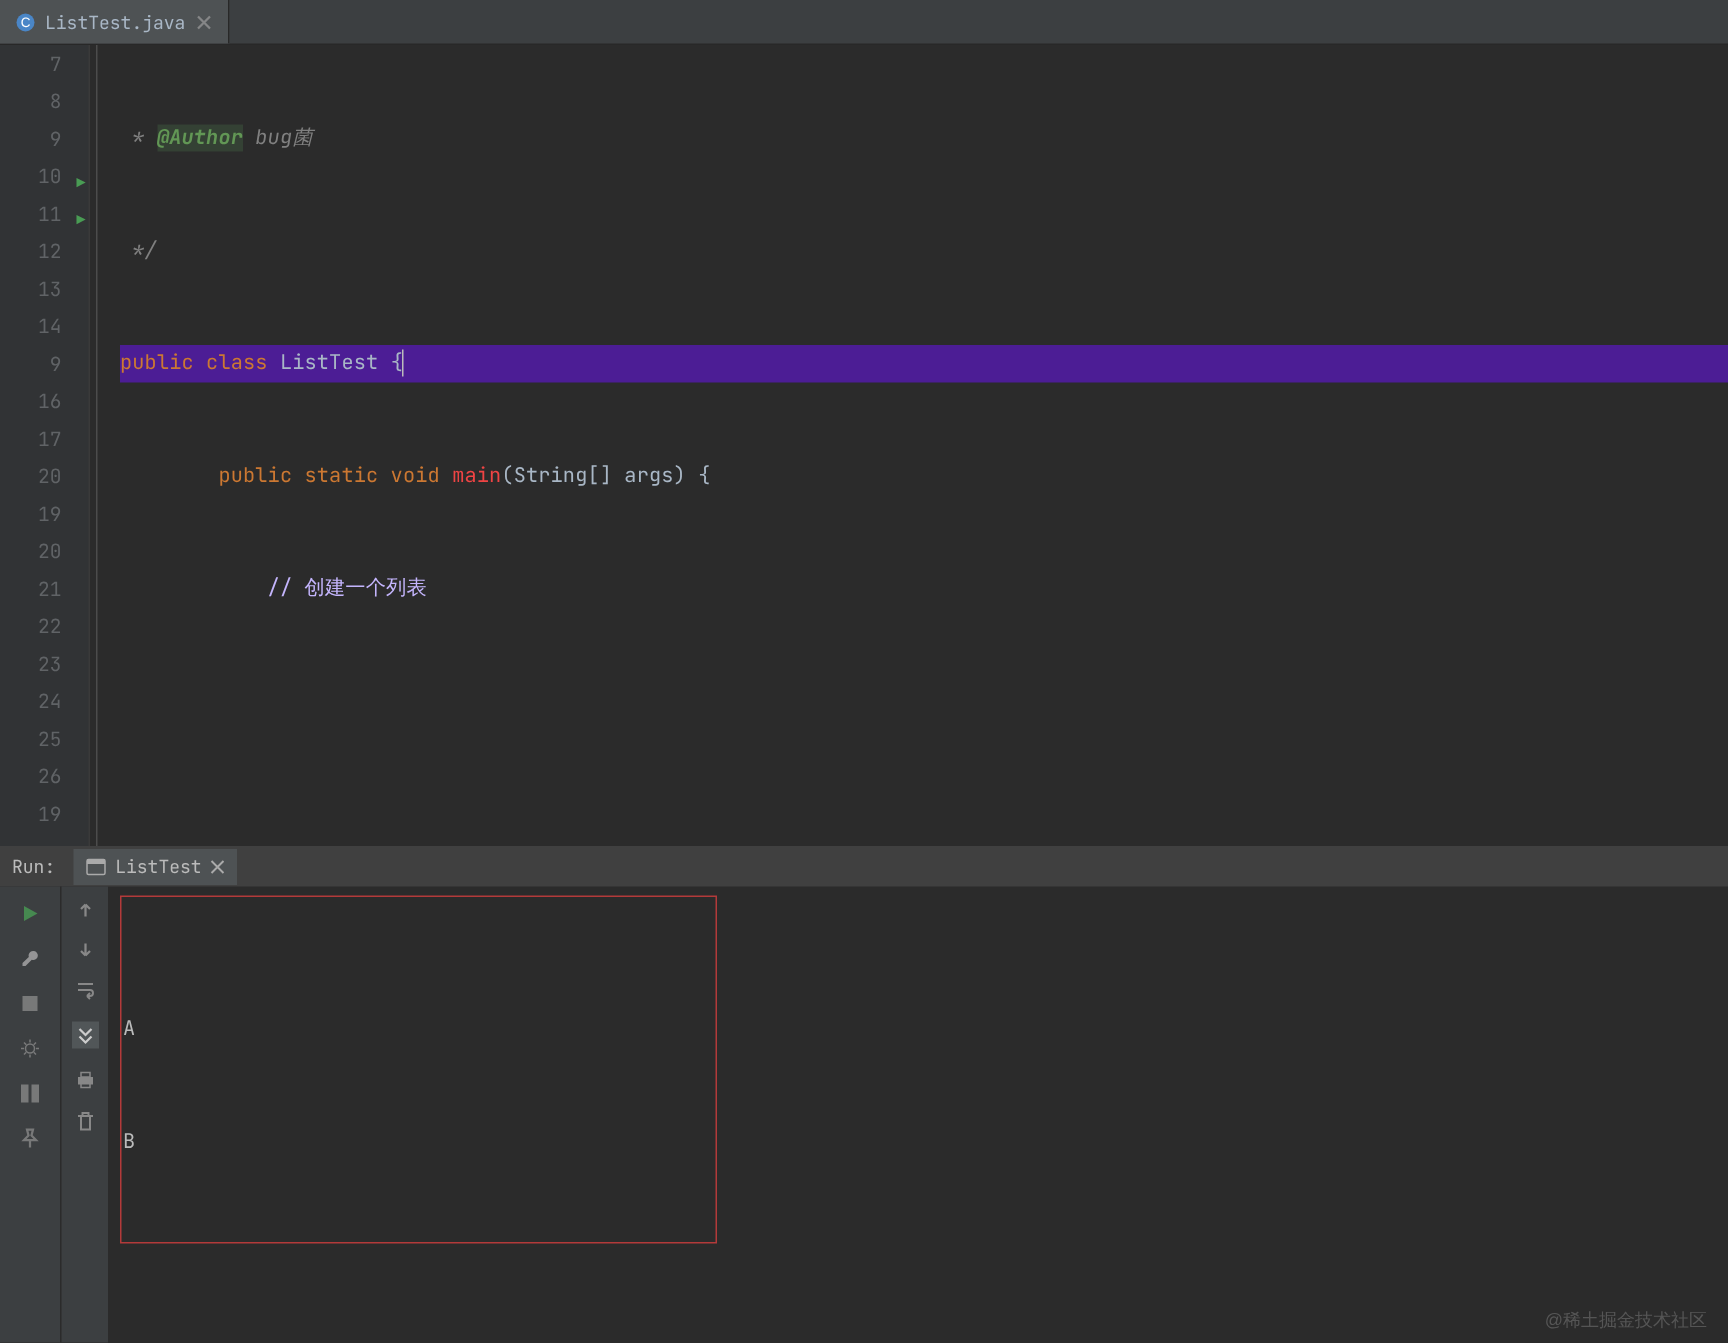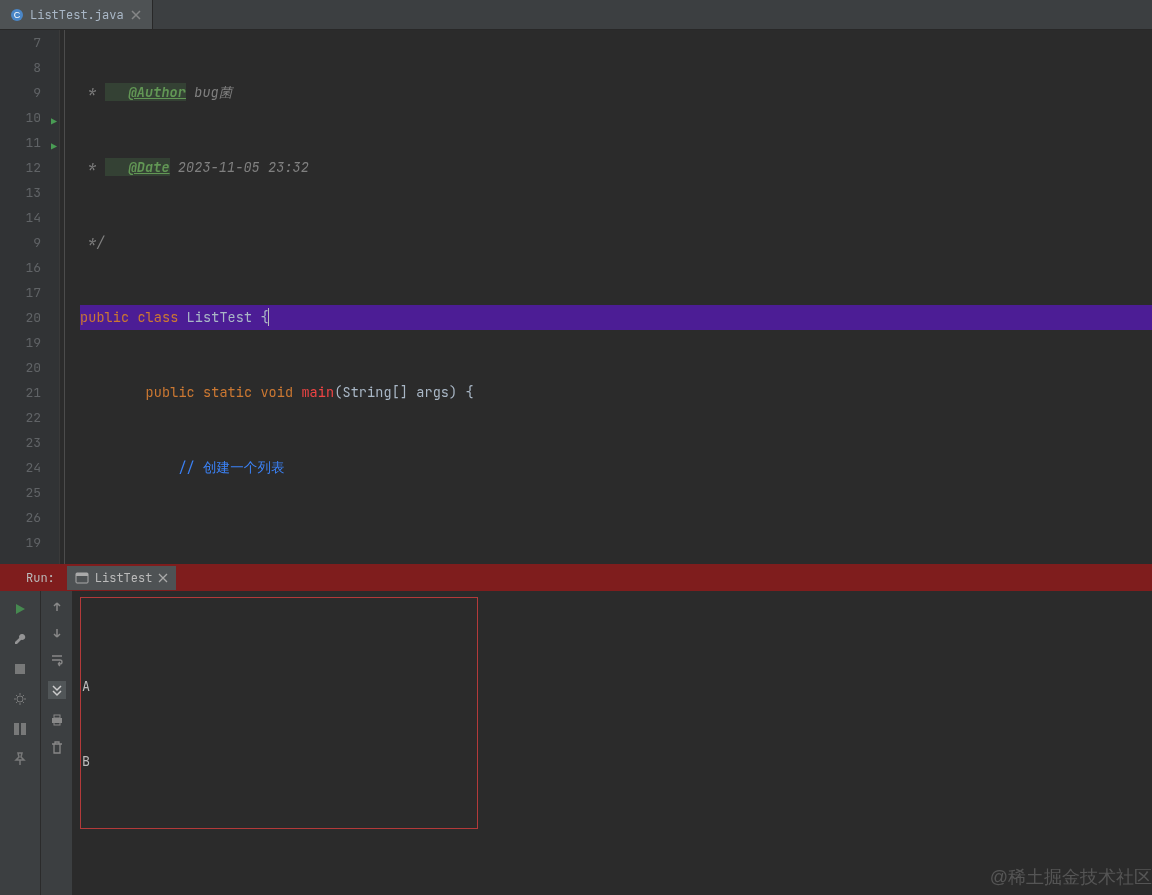--- a/index.html
+++ b/index.html
@@ -73,32 +73,32 @@
     flex: 1;
     padding-left: 4px;
     font-size: 13.5px;
     line-height: 25px;
     white-space: pre;
     letter-spacing: 0.1px;
   }
   .code .row { height: 25px; }
   .code .row.curr { background: #4c1d95; }
   .k   { color: #cc7832; }       
-  .c   { color: #3b82f6; }       
+  .c   { color: #c4b5fd; }       
   .cn  { color: #a9b7c6; }       
   .id  { color: #ef4444; }  
-  .tag { color: #629755; font-weight:bold; font-style:italic; text-decoration: underline; background:#344134;padding-left:24px;}
+  .tag { color: #629755; font-weight:bold; font-style:italic; background:#344134;}
   .doc { color: #808080; font-style: italic;}
   .caret { border-left: 1px solid #bbb; margin-left:-1px;}
   .run-header {
     display:flex;
     align-items:center;
-    background:#7f1d1d;
+    background:#404040;
     height:27px;
-    padding-left:26px;
+    padding-left:8px;
     gap:12px;
     font-size:12px;
     color:#bbbbbb;
   }
   .run-tab {
     display:flex; gap:6px; align-items:center; background:#4e5254; padding:4px 8px;
   }
   .run-body {
     display:flex;
     flex:1;
@@ -135,22 +135,22 @@
   }
   .hl-box {
     position:absolute;
     left:8px; top:6px;
     width: 398px; height: 232px;
     border:1px solid #b33a3a;
     pointer-events:none;
   }
   .watermark {
     position:absolute;
-    right:0; bottom:6px;
-    color:#888; opacity:0.45; font-size:18px; font-family: sans-serif;
+    right:14px; bottom:6px;
+    color:#888; opacity:0.45; font-size:12px; font-family: sans-serif;
   }
   svg { display:block; }
 </style>
 </head>
 <body>
 
 <div class="tabs-bar">
   <div class="tab">
     <span class="tab-icon">
       <svg viewBox="0 0 14 14" width="14" height="14">
@@ -189,21 +189,20 @@
     <div class="ln">24</div>
     <div class="ln">25</div>
     <div class="ln">26</div>
     <div class="ln">19</div>
   </div>
   <div class="fold-col">
       <div class="fold-line"></div>
     </div>
   <div class="code">
     <div class="row"><span class="doc"> * </span><span class="tag">@Author</span><span class="doc"> bug菌</span></div>
-    <div class="row"><span class="doc"> * </span><span class="tag">@Date</span><span class="doc"> 2023-11-05 23:32</span></div>
     <div class="row"><span class="doc"> */</span></div>
     <div class="row curr"><span class="k">public </span><span class="k">class </span><span class="cn">ListTest </span><span class="cn">{</span><span class="caret"></span></div>
     <div class="row"><span>        </span><span class="k">public static void </span><span class="id">main</span><span class="cn">(String[] args) {</span></div>
     <div class="row"><span>            </span><span class="c">// 创建一个列表</span></div>
     
     
     
     
     
     

